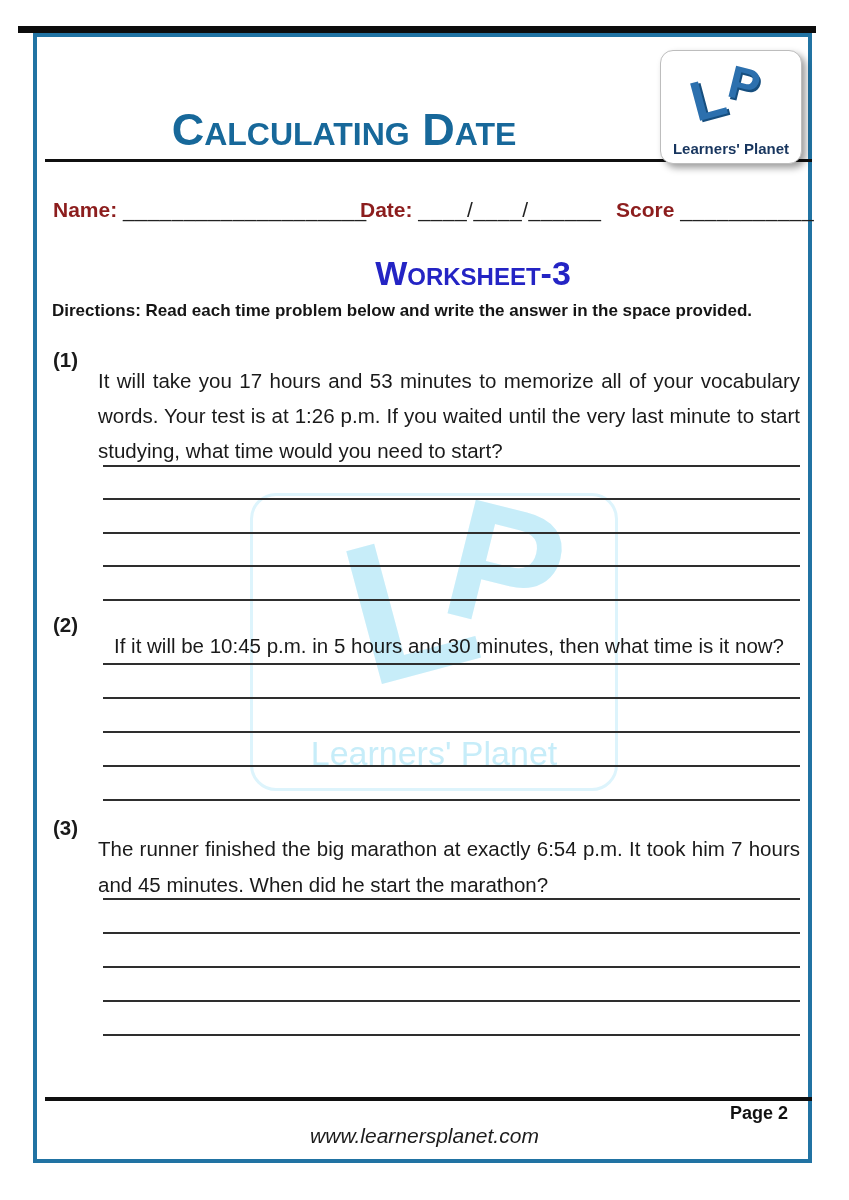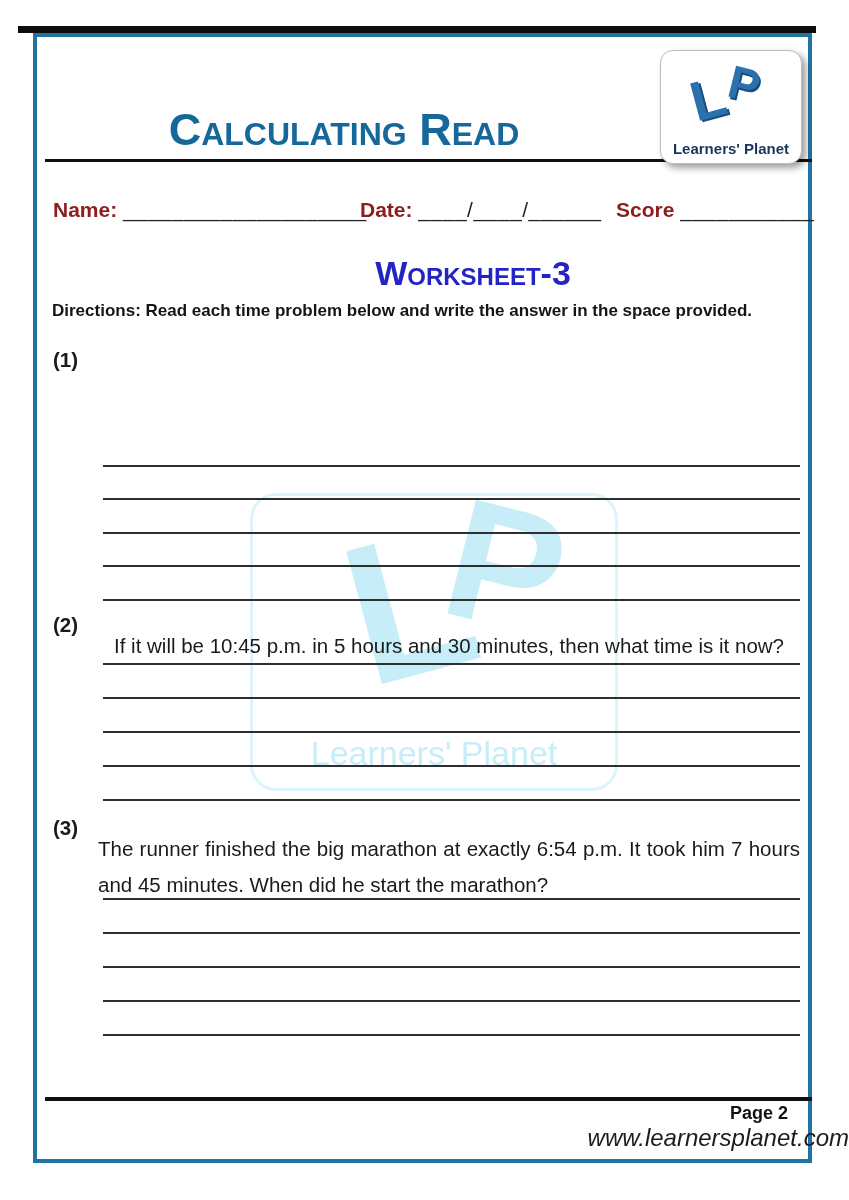--- a/index.html
+++ b/index.html
@@ -68,38 +68,38 @@
   .q1-lines { top:433px; --pitch:33.6px; }
   .q2-lines { top:631px; --pitch:34px; }
   .q3-lines { top:866px; --pitch:34px; }
   .answer-line { height:var(--pitch,34px); border-bottom:2px solid #2e2e2e;
                  box-sizing:border-box; }
 
   
   .footer-rule { left:45px; top:1097px; width:767px; height:4px; background:#101010; }
   .page-number { left:45px; top:1103px; width:743px; text-align:right;
                  font-size:18px; font-weight:bold; color:#111111; }
-  .site-url { left:0; top:1124px; width:849px; text-align:right;
-              font-size:24px; font-style:italic; color:#1c1c1c; }
+  .site-url { left:0; top:1124px; width:849px; text-align:center;
+              font-size:21px; font-style:italic; color:#1c1c1c; }
 </style>
 </head>
 <body>
 
 <div class="page">
 
   <div class="abs topbar"></div>
   <div class="abs frame"></div>
 
   <div class="abs watermark">
     <span class="wm-letter wm-l">L</span>
     <span class="wm-letter wm-p">P</span>
     <div class="wm-text">Learners' Planet</div>
   </div>
 
-  <h1 class="abs content title">Calculating Read</h1>
+  <h1 class="abs content title">Calculating Date</h1>
 
   <div class="abs content logo">
     <span class="logo-letter logo-l">L</span>
     <span class="logo-letter logo-p">P</span>
     <div class="logo-text">Learners' Planet</div>
   </div>
 
   <div class="abs content header-rule"></div>
 
   <div class="abs content meta meta-name">
@@ -113,20 +113,21 @@
   <div class="abs content meta meta-score">
     <span class="meta-label">Score</span>
     <span class="meta-line">___________</span>
   </div>
 
   <h2 class="abs content worksheet-title">Worksheet-3</h2>
 
   <p class="abs content directions">Directions: Read each time problem below and write the answer in the space provided.</p>
 
   <span class="abs content qnum q1-num">(1)</span>
+  <p class="abs content qtext q1-text">It will take you 17 hours and 53 minutes to memorize all of your vocabulary words. Your test is at 1:26 p.m. If you waited until the very last minute to start studying, what time would you need to start?</p>
   <div class="abs content answer-lines q1-lines">
       <div class="answer-line"></div>
       <div class="answer-line"></div>
       <div class="answer-line"></div>
       <div class="answer-line"></div>
       <div class="answer-line"></div>
     </div>
 
   <span class="abs content qnum q2-num">(2)</span>
   <p class="abs content qtext q2-text">If it will be 10:45 p.m. in 5 hours and 30 minutes, then what time is it now?</p>

